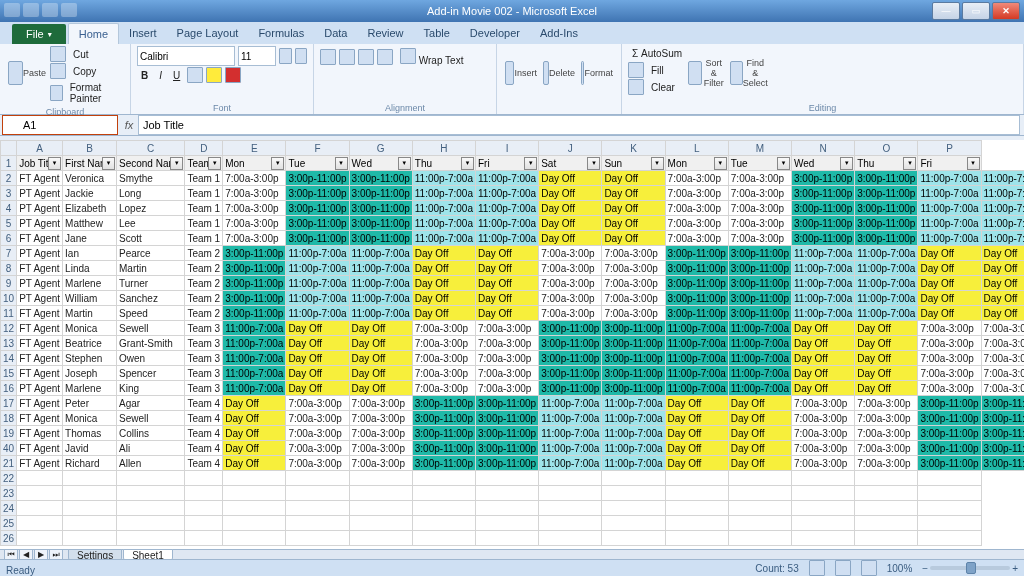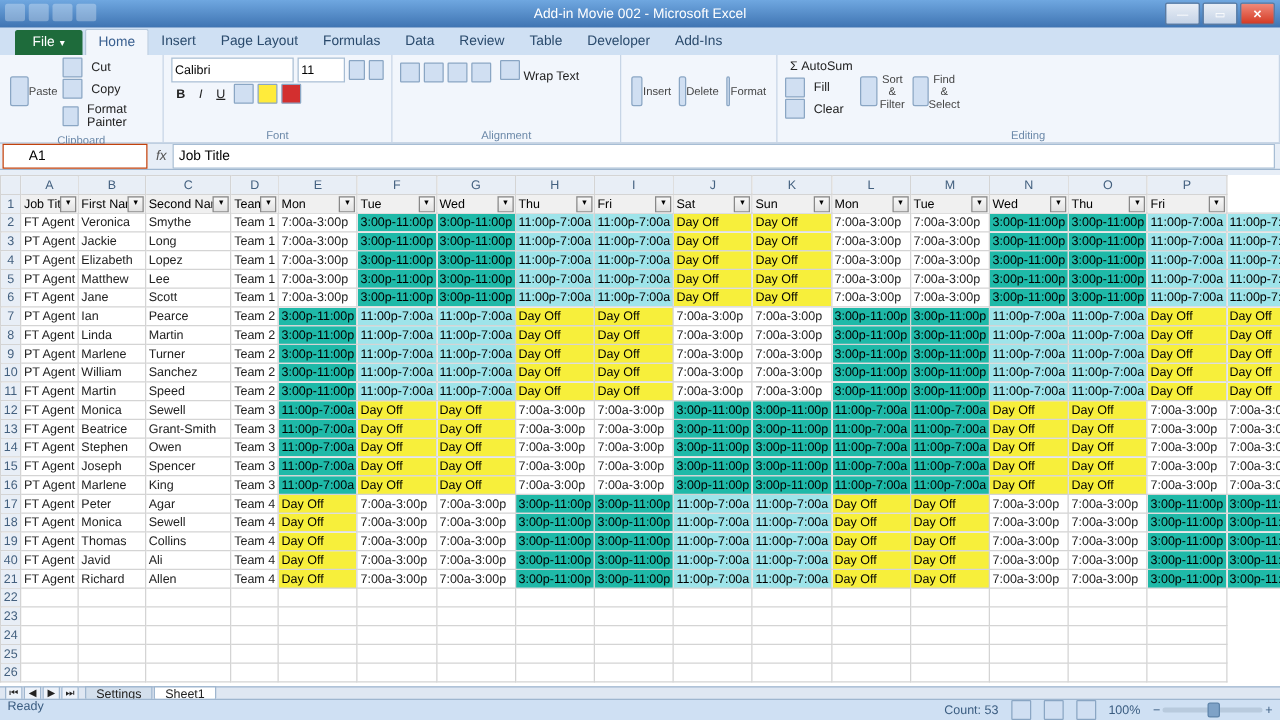--- a/index.html
+++ b/index.html
@@ -44,21 +44,21 @@
 .white{background:#fff}
 .teal{background:#1fb9a8;color:#000}
 .yellow{background:#f7ef3b;color:#000}
 .cyan{background:#9ee4ea;color:#000}
 
 #sheettabs{position:absolute;bottom:16px;left:0;right:0;height:10px;background:#dfe7f2;display:flex;align-items:center;font-size:10px;border-top:1px solid #9fb6cf}
 #sheettabs .stab{border:1px solid #9fb6cf;border-radius:0 0 4px 4px;background:#fff;padding:0 8px;margin-left:1px;cursor:pointer}
 #sheettabs .stab.inactive{background:#d3dfec}
 #sheettabs .nav{display:flex;gap:1px;margin:0 4px}
 #sheettabs .nav span{width:12px;height:10px;border:1px solid #9fb6cf;background:#eef3fa;font-size:8px;text-align:center;line-height:9px;cursor:pointer}
-#status{position:absolute;bottom:0;left:0;right:0;height:16px;background:#cfe0f3;border-top:1px solid #9fb6cf;display:flex;align-items:flex-start;font-size:10px;color:#3a5c80;padding:0 6px;justify-content:space-between}
+#status{position:absolute;bottom:0;left:0;right:0;height:16px;background:#cfe0f3;border-top:1px solid #9fb6cf;display:flex;align-items:flex-end;font-size:10px;color:#3a5c80;padding:0 6px;justify-content:space-between}
 #status .right{display:flex;align-items:center;gap:10px}
 .zoom{display:flex;align-items:center;gap:2px}
 .zoom .track{width:80px;height:4px;background:#b8cadd;position:relative;border-radius:2px}
 .zoom .thumb{width:8px;height:10px;background:#7ea2c7;border:1px solid #5d83a9;position:absolute;left:36px;top:-4px;border-radius:2px}
 </style>
 </head>
 <body>
 
 <div id="win">
  <div id="titlebar">

